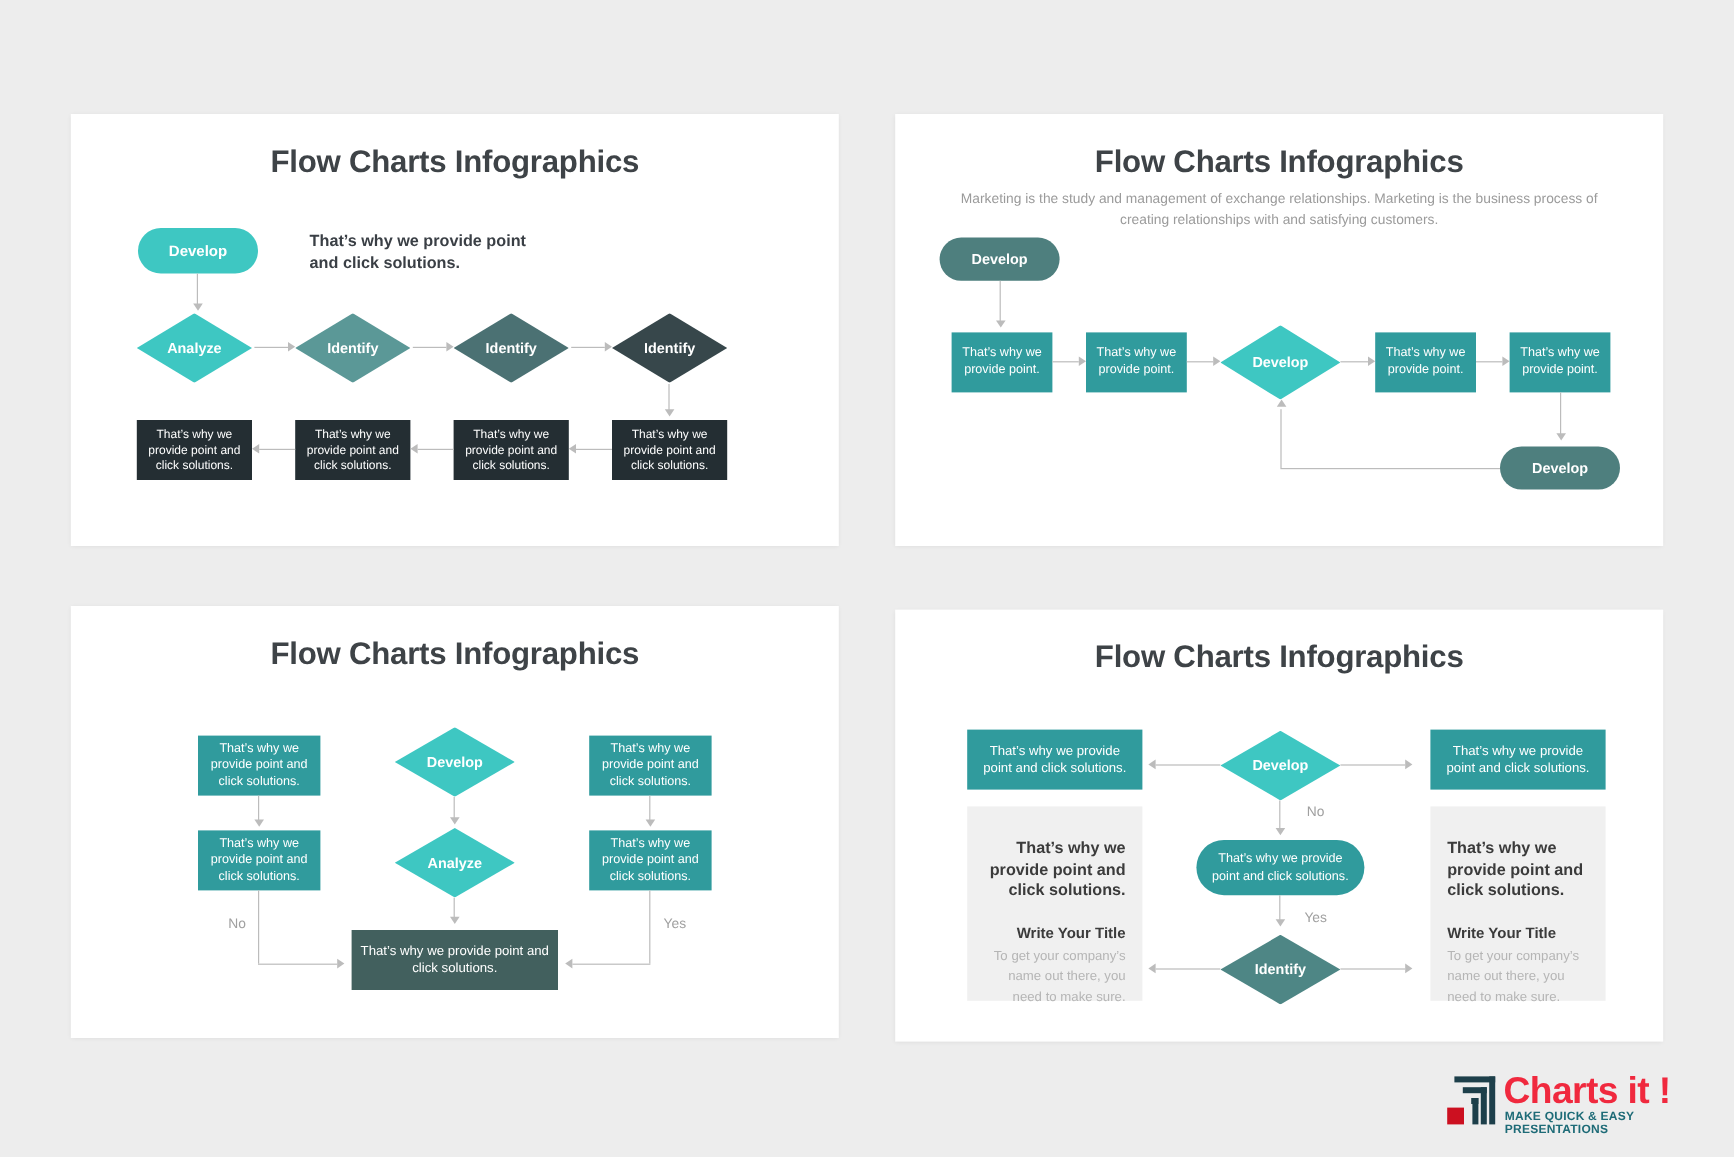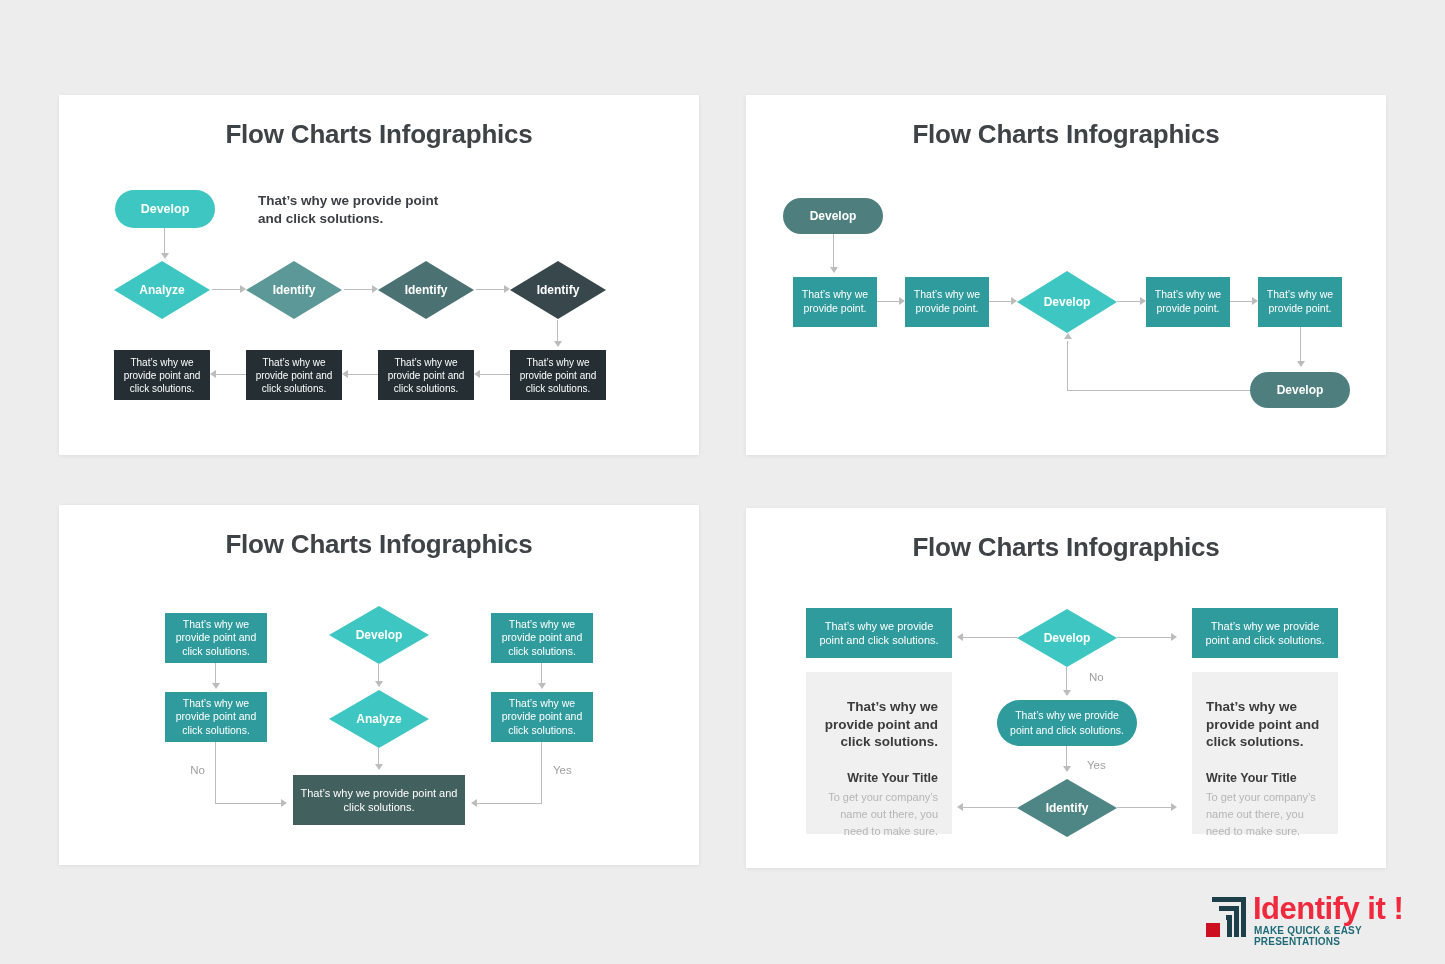--- a/index.html
+++ b/index.html
@@ -81,20 +81,21 @@
   <div class="hl" style="left:157px;top:279px;width:30px;"></div>
   <div class="ah l" style="left:151px;top:275px;"></div>
   <div class="hl" style="left:289px;top:279px;width:30px;"></div>
   <div class="ah l" style="left:283px;top:275px;"></div>
   <div class="hl" style="left:421px;top:279px;width:30px;"></div>
   <div class="ah l" style="left:415px;top:275px;"></div>
 </div>
 
 <div class="card card2">
   <div class="ptitle">Flow Charts Infographics</div>
+  <div class="psub">Marketing is the study and management of exchange relationships. Marketing is the business process of creating relationships with and satisfying customers.</div>
 
   <div class="pill" style="left:37px;top:103px;width:100px;height:36px;background:var(--pill-dark);font-size:12px;">Develop</div>
   <div class="vl" style="left:87px;top:139px;height:35px;"></div>
   <div class="ah d" style="left:84px;top:172px;"></div>
 
   <div class="nbox" style="left:47px;top:182px;width:84px;height:50px;background:var(--teal);font-size:10.5px;">That’s why we provide point.</div>
   <div class="hl" style="left:131px;top:206px;width:22px;"></div>
   <div class="ah r" style="left:153px;top:202px;"></div>
 
   <div class="nbox" style="left:159px;top:182px;width:84px;height:50px;background:var(--teal);font-size:10.5px;">That’s why we provide point.</div>
@@ -194,15 +195,15 @@
   </div>
 </div>
 
 <div class="logo">
   <div class="logo-icon">
     <div class="bracket b1"></div>
     <div class="bracket b2"></div>
     <div class="bracket b3"></div>
     <div class="rsq"></div>
   </div>
-  <div class="brand">Identify it !</div>
+  <div class="brand">Charts it !</div>
   <div class="tagline">MAKE QUICK &amp; EASY PRESENTATIONS</div>
 </div>
 
 </body></html>

